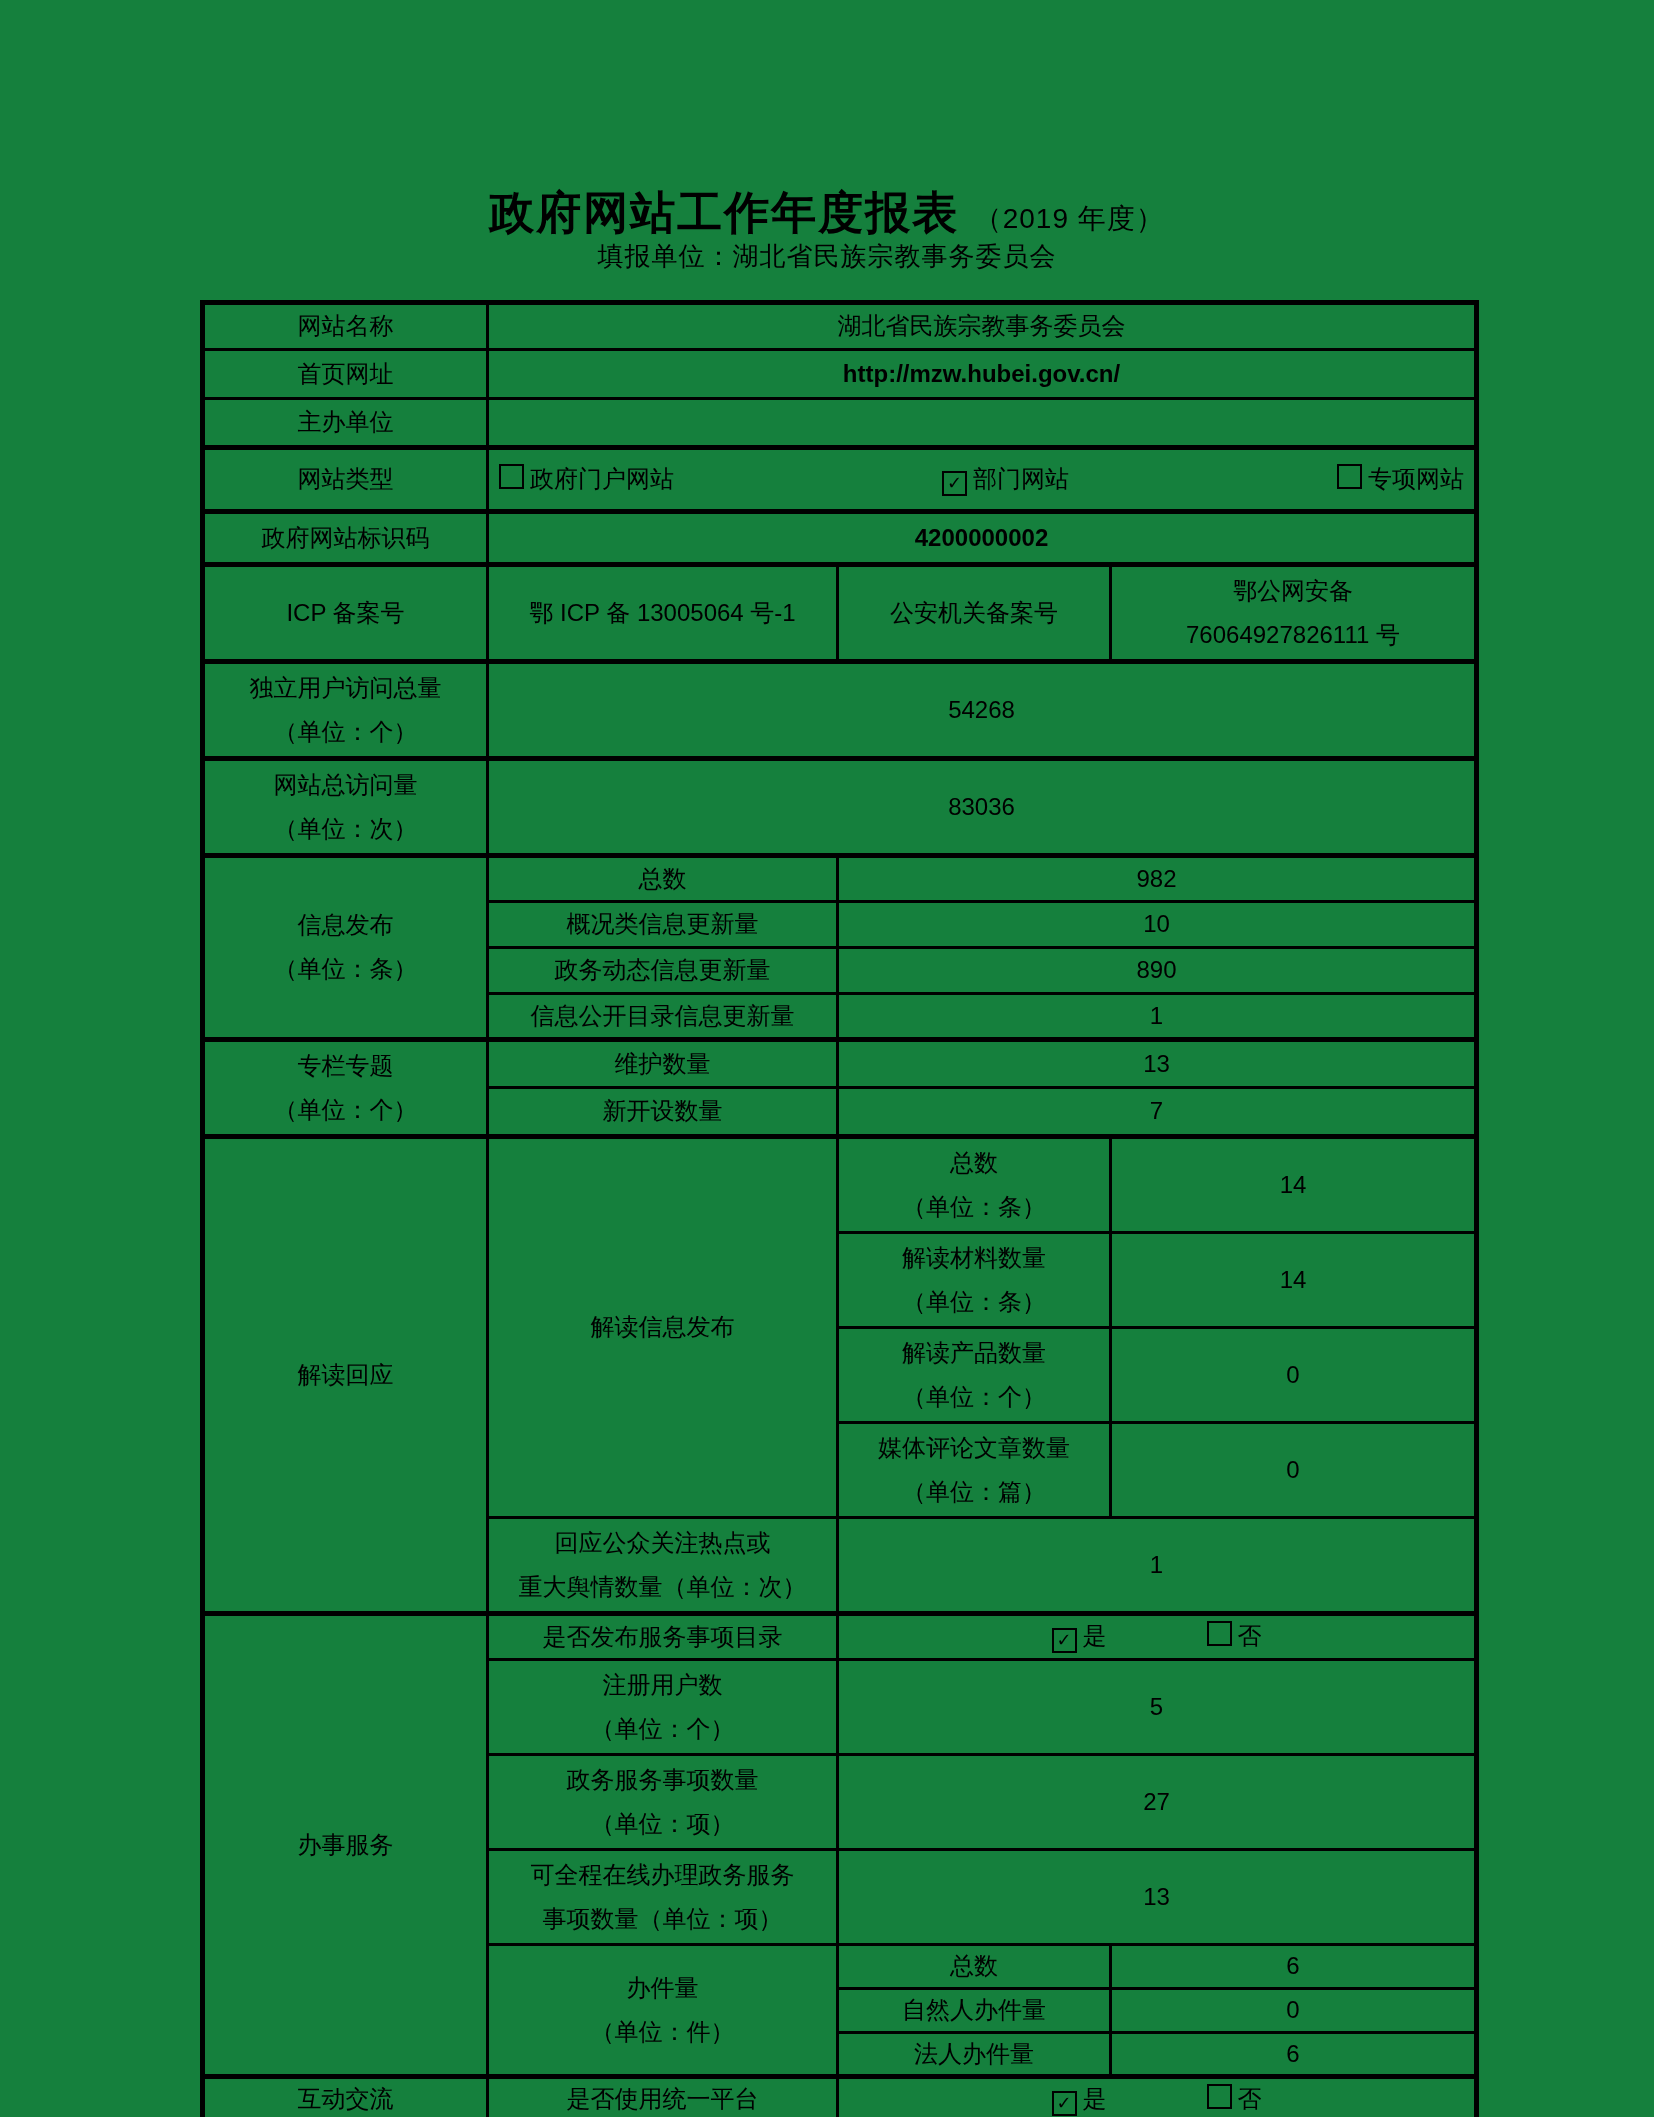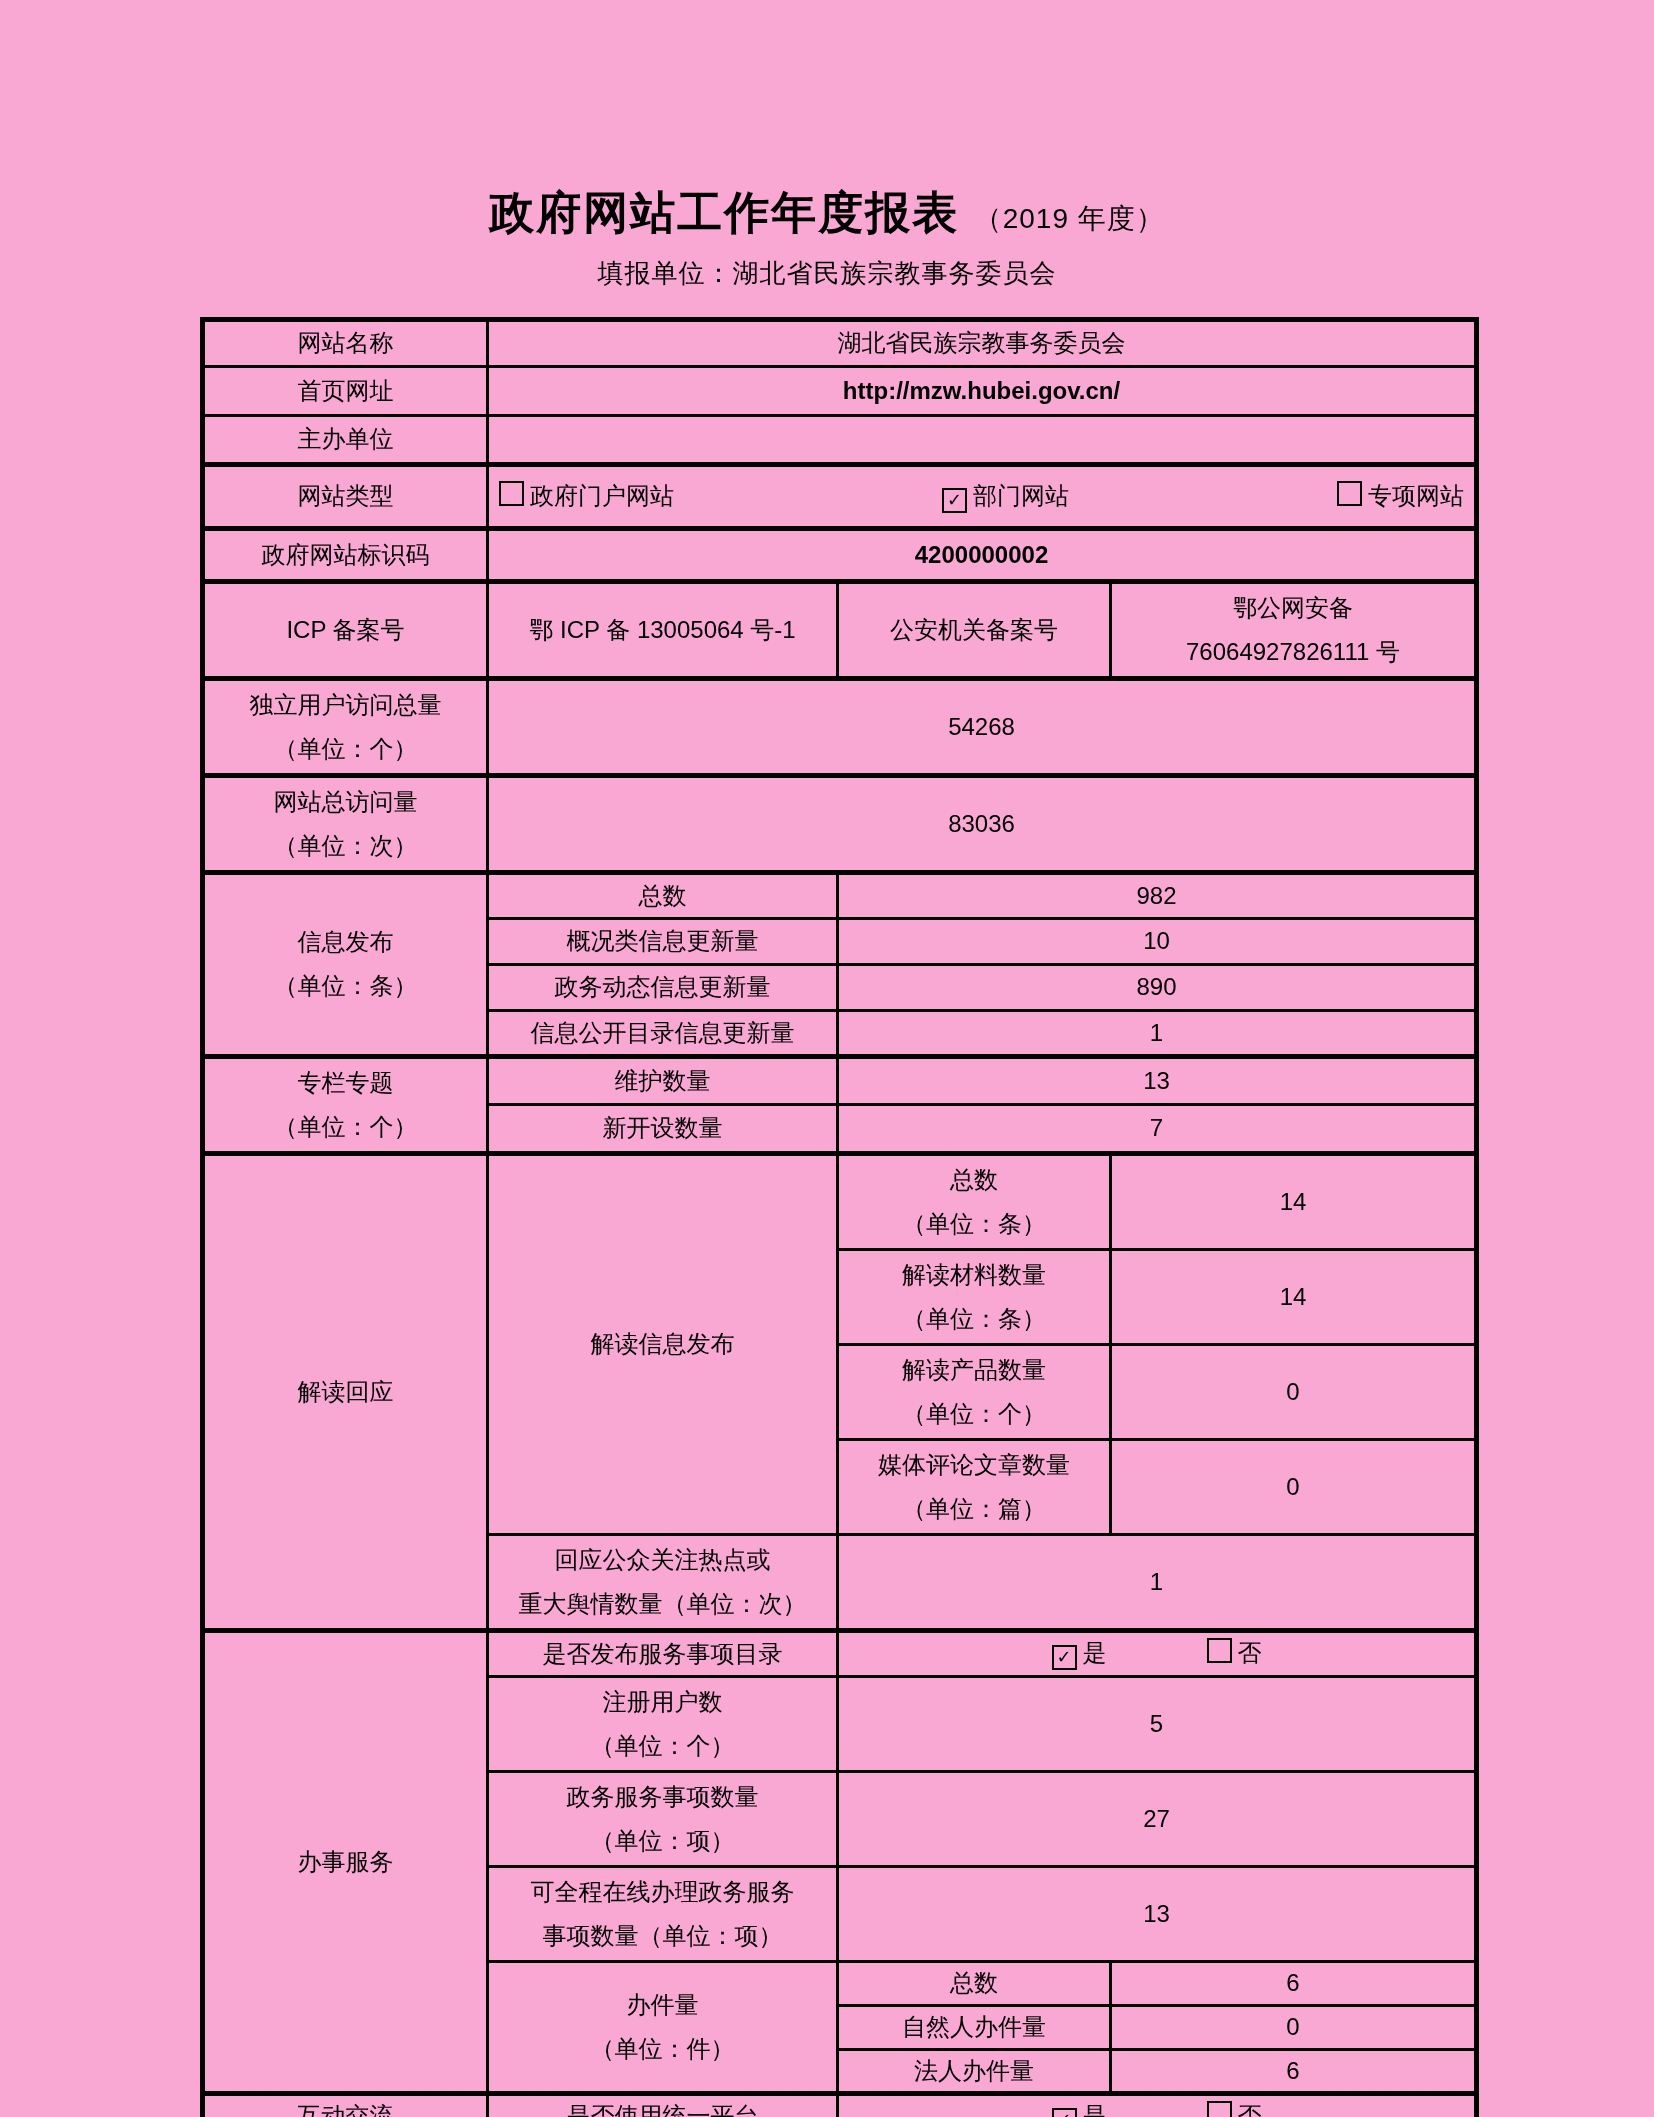--- a/index.html
+++ b/index.html
@@ -1,19 +1,19 @@
 <!DOCTYPE html>
 <html><head>
 <meta charset="utf-8">
 <style>
   html,body { margin:0; padding:0; background:#e8e8e8; }
   .page {
     position:relative;
     width:1654px; height:2117px;
-    background:#f9a8d4;
+    background:#15803d;
     margin:0 auto;
     font-family:"Liberation Sans", sans-serif;
     color:#000;
     overflow:hidden;
   }
   .doc-title {
     text-align:center;
     padding-top:188px;
     font-size:45px;
     font-weight:bold;
@@ -21,21 +21,21 @@
     line-height:1.1;
   }
   .doc-title .suffix {
     font-size:28px;
     font-weight:normal;
     letter-spacing:1px;
   }
   .doc-subtitle {
     text-align:center;
     font-size:26px;
-    margin-top:18px;
+    margin-top:1px;
     letter-spacing:1px;
   }
   table.report {
     border-collapse:collapse;
     table-layout:fixed;
     width:1274px;
     margin:26px 0 0 200px;
     border:5px solid #000;
   }
   table.report td {

